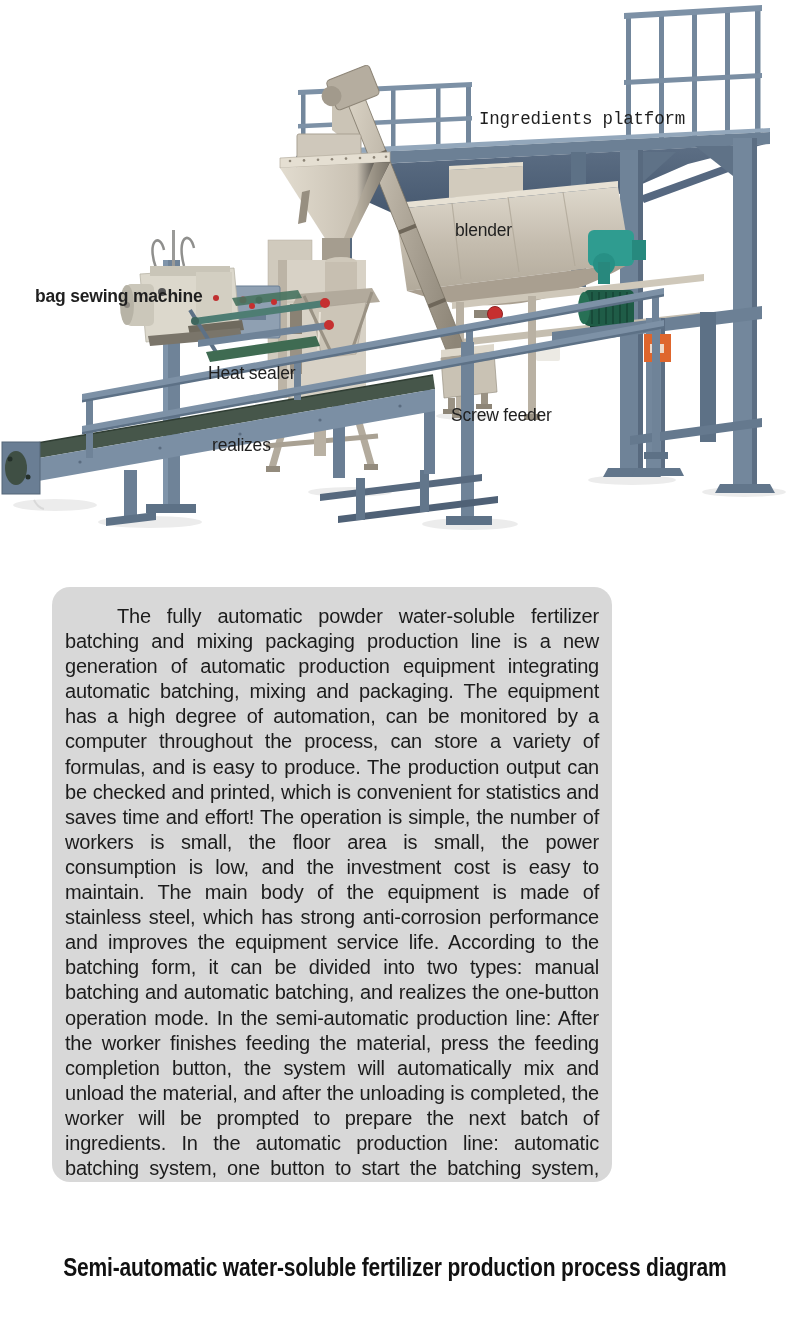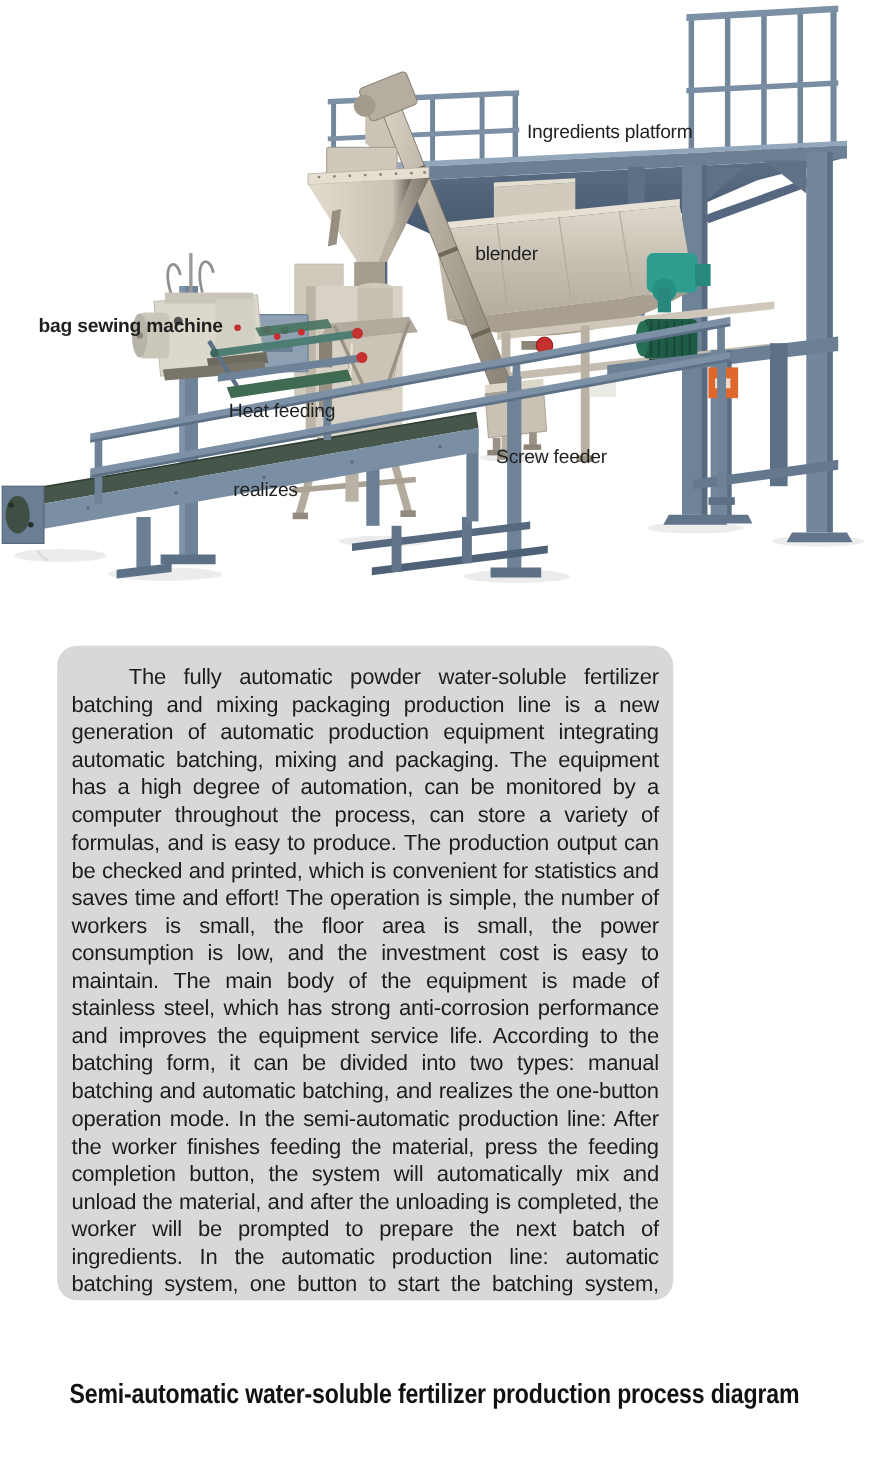--- a/index.html
+++ b/index.html
@@ -3,23 +3,23 @@
 <meta charset="utf-8">
 <style>
   html,body{margin:0;padding:0;background:#ffffff;}
   .page{position:relative;width:790px;height:1332px;background:#ffffff;overflow:hidden;
         font-family:"Liberation Sans",sans-serif;}
   
   .photo{position:absolute;left:0;top:0;width:790px;height:548px;}
   .photo svg{position:absolute;left:0;top:0;}
   .photo-label{position:absolute;font-size:17.5px;line-height:1.4;color:#1f1f1f;
                white-space:nowrap;letter-spacing:-0.2px;}
-  .lbl-ingredients{left:479px;top:107px;}
+  .lbl-ingredients{left:479px;top:107px;font-family:Liberation Mono, monospace;}
   .lbl-powder{left:208px;top:195px;width:134px;white-space:normal;}
-  .lbl-blender{left:432px;top:218px;}
+  .lbl-blender{left:455px;top:218px;}
   .lbl-sewing{left:35px;top:284px;font-weight:bold;}
   .lbl-sealer{left:208px;top:361px;}
   .lbl-screwfeeder{left:451px;top:403px;}
   .lbl-conveyor{left:212px;top:433px;}
   
   .desc-box{position:absolute;left:52px;top:587px;width:560px;height:595px;
             background:#d8d8d8;border-radius:18px;box-sizing:border-box;
             padding:17px 13px 0 13px;overflow:hidden;}
   .desc-text{margin:0;font-size:20px;line-height:25.1px;letter-spacing:-0.2px;
              color:#1c1c1c;text-align:justify;text-indent:52px;}
@@ -295,21 +295,21 @@
         <circle cx="329" cy="325" r="5" fill="#c53030"></circle>
         <circle cx="252" cy="306" r="3" fill="#c62f2f"></circle>
           <circle cx="274" cy="302" r="3" fill="#c62f2f"></circle>
         <polygon points="206,352 316,336 320,346 210,362" fill="#3f6b52"></polygon>
       </g>
     </svg>
 
     <div class="photo-label lbl-ingredients">Ingredients platform</div>
     <div class="photo-label lbl-blender">blender</div>
     <div class="photo-label lbl-sewing">bag sewing machine</div>
-    <div class="photo-label lbl-sealer">Heat feeding</div>
+    <div class="photo-label lbl-sealer">Heat sealer</div>
     <div class="photo-label lbl-screwfeeder">Screw feeder</div>
     <div class="photo-label lbl-conveyor">realizes</div>
   </div>
 
   <div class="desc-box">
     <p class="desc-text">The fully automatic powder water-soluble fertilizer batching and mixing packaging production line is a new generation of automatic production equipment integrating automatic batching, mixing and packaging. The equipment has a high degree of automation, can be monitored by a computer throughout the process, can store a variety of formulas, and is easy to produce. The production output can be checked and printed, which is convenient for statistics and saves time and effort! The operation is simple, the number of workers is small, the floor area is small, the power consumption is low, and the investment cost is easy to maintain. The main body of the equipment is made of stainless steel, which has strong anti-corrosion performance and improves the equipment service life. According to the batching form, it can be divided into two types: manual batching and automatic batching, and realizes the one-button operation mode. In the semi-automatic production line: After the worker finishes feeding the material, press the feeding completion button, the system will automatically mix and unload the material, and after the unloading is completed, the worker will be prompted to prepare the next batch of ingredients. In the automatic production line: automatic batching system, one button to start the batching system, only workers are needed in the feeding and packaging sections. The system automatically completes the batching, mixing, and unloading work, and the next batch is automatically circulated after unloading.</p>
   </div>
 
   <div class="footer-title">
     <span>Semi-automatic water-soluble fertilizer production process diagram</span>

